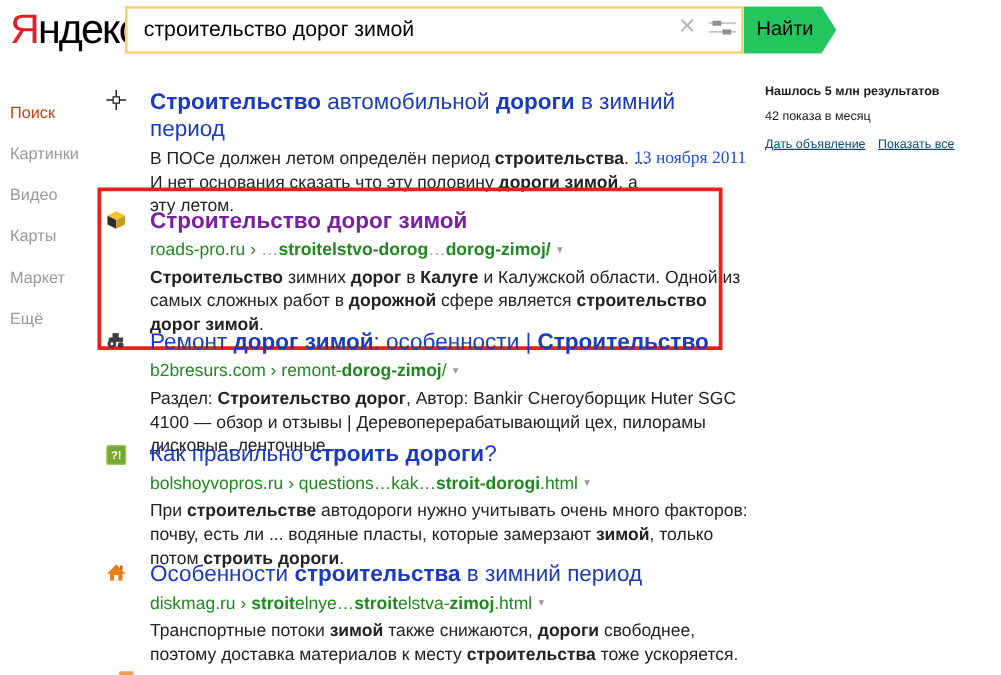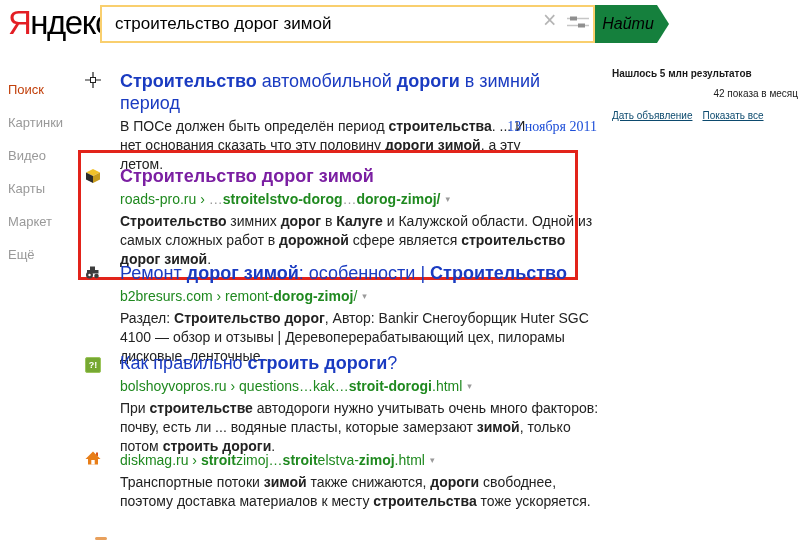--- a/index.html
+++ b/index.html
@@ -12,24 +12,23 @@
   .logo .ya{color:#e31e24;}
   .search-input{
     position:absolute;left:100px;top:5px;width:495px;height:38px;box-sizing:border-box;
     border:2px solid #f9cf6e;border-radius:0;padding:0 72px 0 13px;font-size:17px;
     font-family:"Liberation Sans",sans-serif;color:#000;outline:none;
   }
   .clear-x{position:absolute;left:543px;top:9px;font-size:23px;color:#b5b5b5;cursor:pointer;line-height:22px;}
   .filters{position:absolute;left:567px;top:15px;cursor:pointer;}
   .find-btn{
     position:absolute;left:595px;top:5px;width:74px;height:38px;border:none;cursor:pointer;
-    background:#15803d;font-size:16px;color:#000;font-family:"Liberation Sans",sans-serif;
+    background:#22c55e;font-size:16px;color:#000;font-family:"Liberation Sans",sans-serif;
     clip-path:polygon(0 0,calc(100% - 12px) 0,100% 50%,calc(100% - 12px) 100%,0 100%);
     padding:0 14px 0 6px;
-    font-style:italic;
   }
   
   .sidebar{position:absolute;left:8px;top:82px;font-size:13px;}
   .side-item{height:33px;color:#999;cursor:pointer;}
   .side-item.active{color:#c2410c;}
   
   .results{position:absolute;left:85px;top:0;width:500px;}
   .result{position:absolute;left:0;width:500px;}
   .result:nth-child(1){top:70px;}
   .result:nth-child(2){top:150px;}
@@ -52,21 +51,21 @@
   .result.highlighted{
     border:3px solid #e2231a;left:-7px;width:490px;padding:12px 0 8px 4px;
   }
   .result.highlighted .favicon{left:4px;top:15px;}
   
   .qa-badge{display:inline-block;width:14px;height:14px;background:#76a832;border:1px solid #9cc55c;
     color:#fff;font-size:9px;font-weight:bold;text-align:center;line-height:14px;border-radius:2px;}
   
   .panel{position:absolute;left:612px;top:64px;width:186px;font-size:10px;color:#1a1a1a;}
   .panel .stats-bold{font-weight:bold;line-height:20px;}
-  .panel .stats-sub{line-height:20px;text-align:right;}
+  .panel .stats-sub{line-height:20px;}
   .panel .links{margin-top:2px;line-height:20px;}
   .panel a{color:#0c4a6e;text-decoration:underline;cursor:pointer;margin-right:10px;}
   
   .sliver{position:absolute;left:95px;top:537px;width:12px;height:3px;background:#e8a05c;border-radius:2px;}
 </style>
 </head>
 <body>
 
 <div class="logo"><span class="ya">Я</span><span>ндекс</span></div>
 
@@ -92,21 +91,21 @@
 </div>
 
 <div class="results">
     <div class="result">
     <span class="favicon"><svg width="16" height="16" viewBox="0 0 16 16">
           <path d="M8 0v5.5M8 10.5v5.5M0 8h5.5M10.5 8h5.5" stroke="#222" stroke-width="1.2" fill="none"></path>
           <rect x="5.5" y="5.5" width="5" height="5" fill="none" stroke="#222" stroke-width="1"></rect>
         </svg></span>
     <div class="body">
       <div class="title-line"><a class="title"><b>Строительство</b><span> автомобильной </span><b>дороги</b><span> в зимний период</span></a></div>
-      <div class="snippet with-date"><span class="snip-text"><span>В ПОСе должен быть определён период </span><b>строительства</b><span>. ... И нет основания сказать что эту половину </span><b>дороги зимой</b><span>, а эту летом.</span></span><span class="date" style="display: block;">13 ноября 2011</span></div>
+      <div class="snippet with-date"><span class="snip-text"><span>В ПОСе должен летом определён период </span><b>строительства</b><span>. ... И нет основания сказать что эту половину </span><b>дороги зимой</b><span>, а эту летом.</span></span><span class="date" style="display: block;">13 ноября 2011</span></div>
     </div>
   </div>
     <div class="result highlighted visited">
     <span class="favicon"><svg width="16" height="16" viewBox="0 0 16 16">
           <polygon points="8,1 15,4.5 8,8 1,4.5" fill="#f0c12b"></polygon>
           <polygon points="1,4.5 8,8 8,15 1,11.5" fill="#2b2b2b"></polygon>
           <polygon points="15,4.5 8,8 8,15 15,11.5" fill="#c79b1d"></polygon>
         </svg></span>
     <div class="body">
       <div class="title-line"><a class="title"><b>Строительство дорог зимой</b></a></div>
@@ -137,21 +136,22 @@
     </div>
   </div>
     <div class="result">
     <span class="favicon"><svg width="16" height="16" viewBox="0 0 16 16">
           <rect x="11" y="2.5" width="2" height="3.5" fill="#d8541c"></rect>
           <polygon points="8,1.5 15.5,9 0.5,9" fill="#e87e18"></polygon>
           <rect x="3" y="8" width="10" height="6.5" fill="#e87e18"></rect>
           <rect x="6.3" y="10" width="3.4" height="4.5" fill="#fff"></rect>
         </svg></span>
     <div class="body">
-      <div class="url-line"><span class="url-text"><span>diskmag.ru</span><span> › </span><b>stroit</b><span>zimoj…</span><b>stroit</b><span>elstva-</span><b>zimoj</b><span>.html</span></span><span class="url-arrow">▾</span></div>
+      <div class="title-line"><a class="title"><span>Особенности </span><b>строительства</b><span> в зимний период</span></a></div>
+      <div class="url-line"><span class="url-text"><span>diskmag.ru</span><span> › </span><b>stroit</b><span>elnye…</span><b>stroit</b><span>elstva-</span><b>zimoj</b><span>.html</span></span><span class="url-arrow">▾</span></div>
       <div class="snippet"><span class="snip-text"><span>Транспортные потоки </span><b>зимой</b><span> также снижаются, </span><b>дороги</b><span> свободнее, поэтому доставка материалов к месту </span><b>строительства</b><span> тоже ускоряется.</span></span></div>
     </div>
   </div>
   </div>
 
 <div class="panel">
   <div class="stats-bold">Нашлось 5 млн результатов</div>
   <div class="stats-sub">42 показа в месяц</div>
   <div class="links">
     <a>Дать объявление</a><a>Показать все</a>

